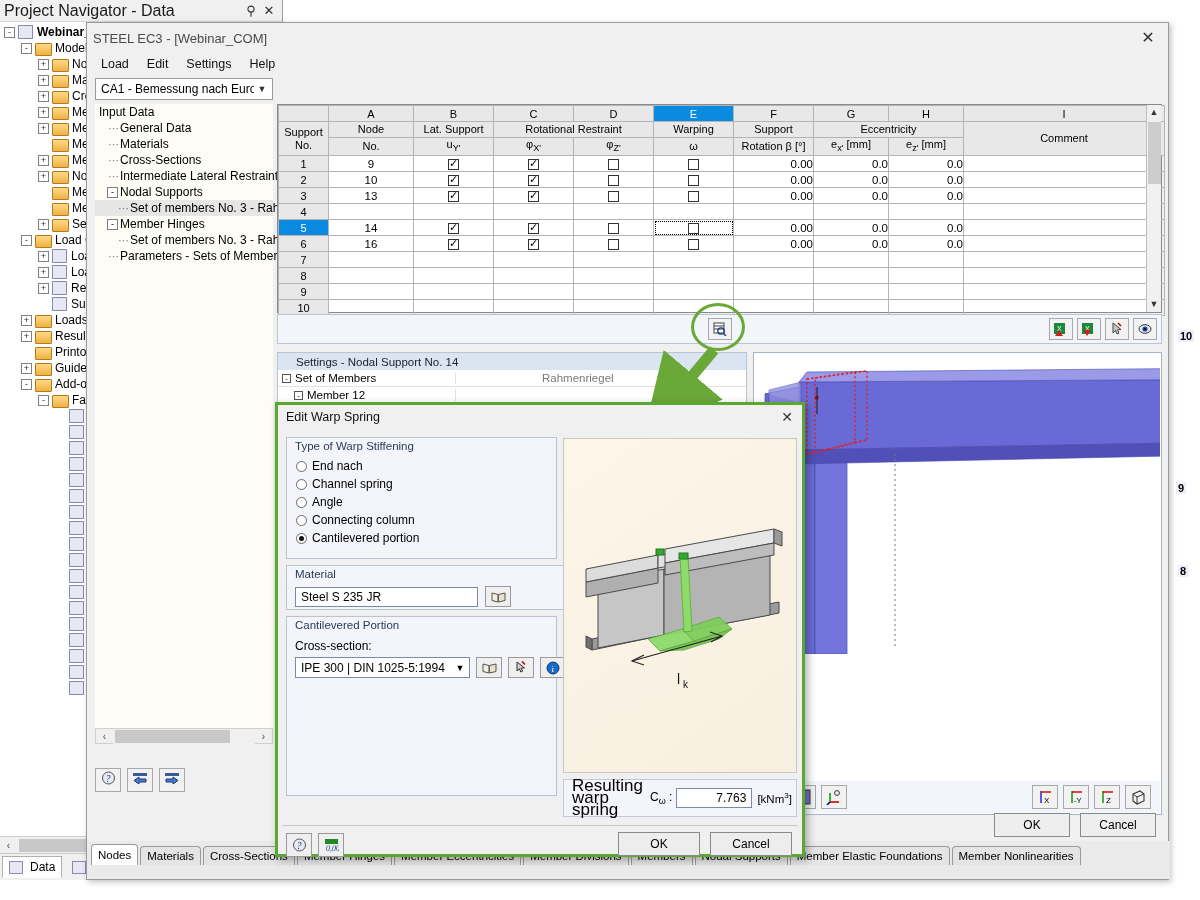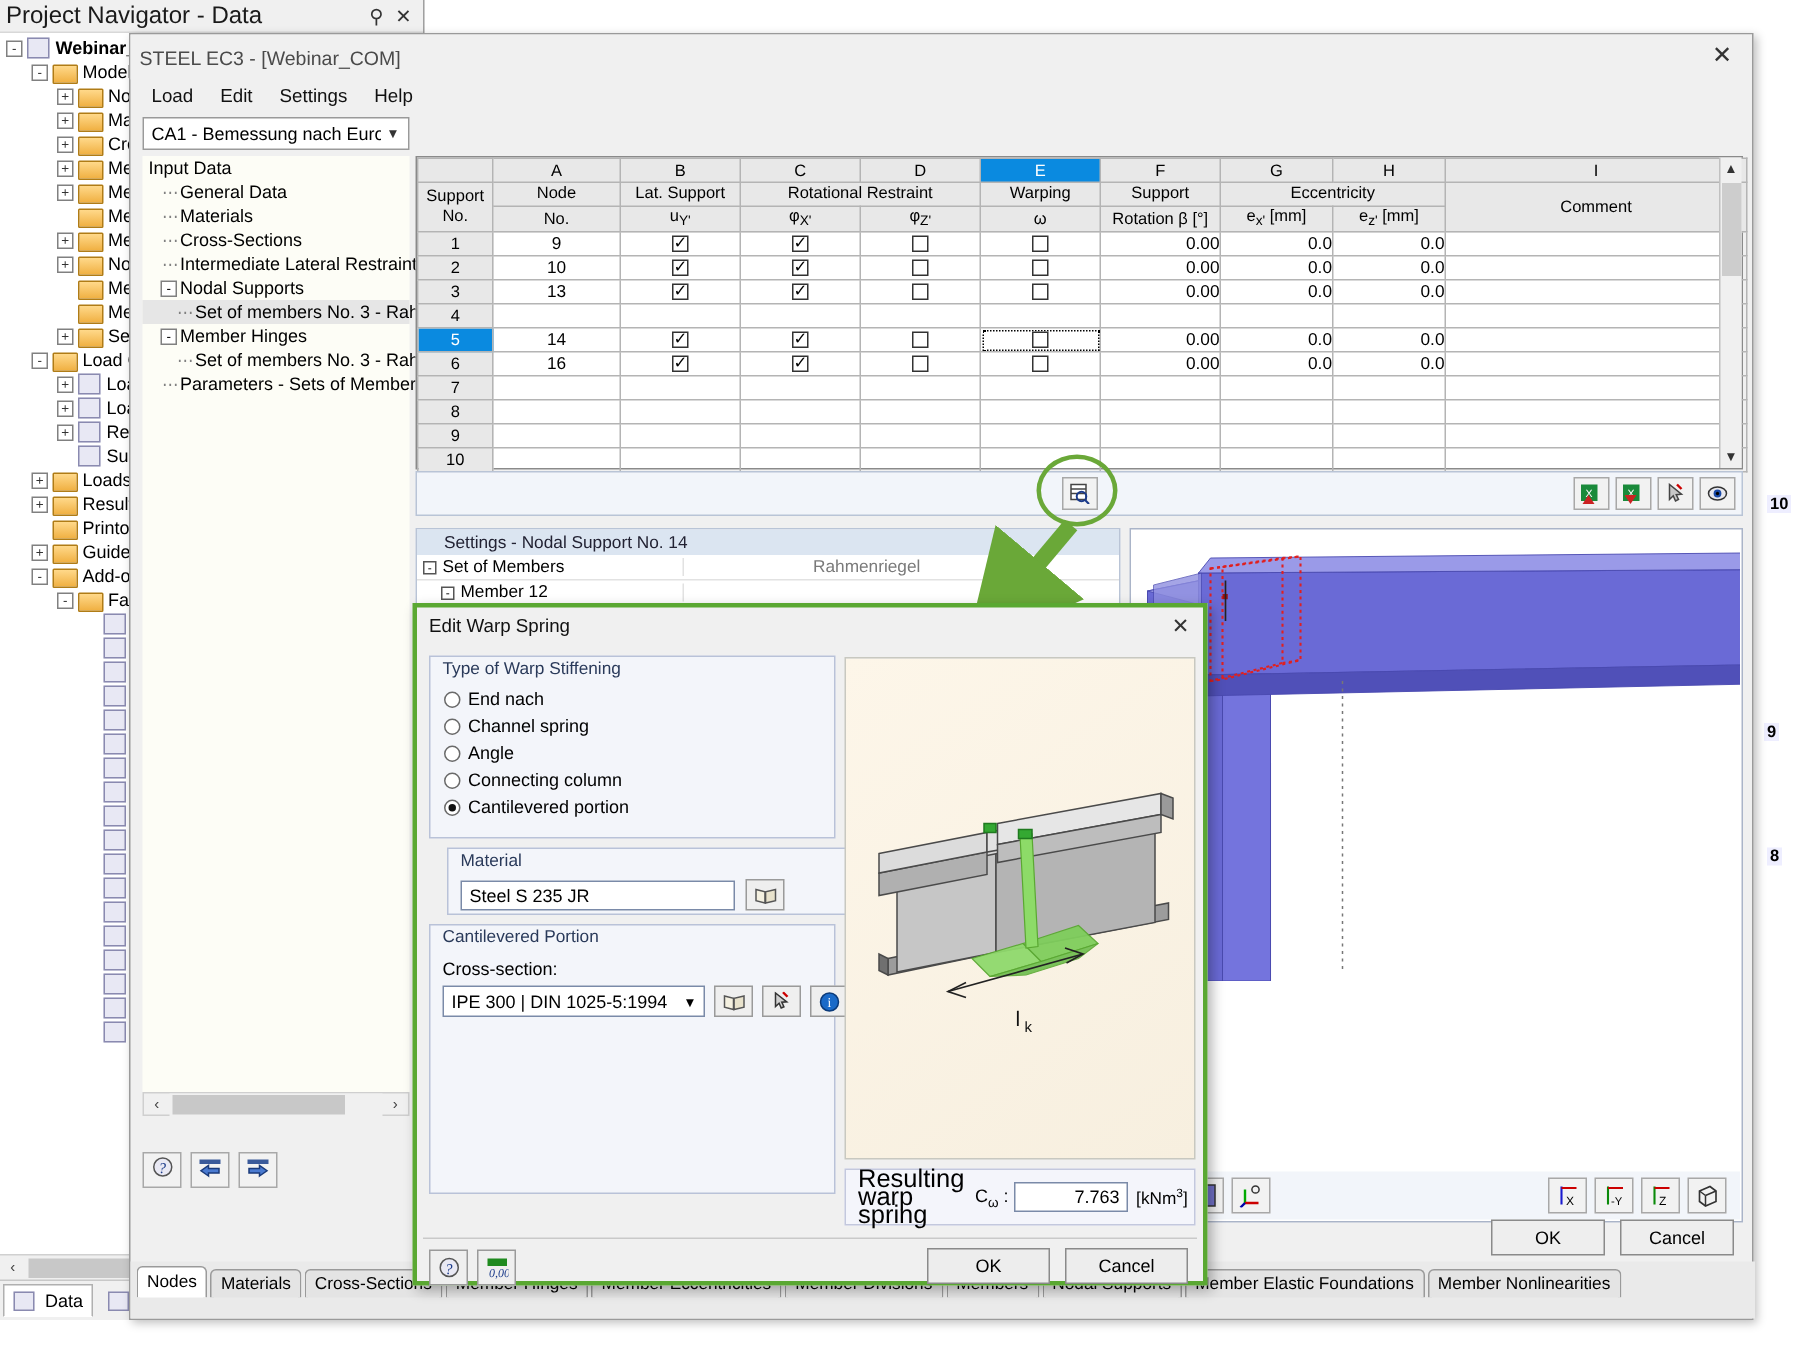--- a/index.html
+++ b/index.html
@@ -995,21 +995,21 @@
             <span class="radio"></span>
             <span>Connecting column</span>
           </div>
           <div class="radio-row">
             <span class="radio on"></span>
             <span>Cantilevered portion</span>
           </div>
         </div>
     </div>
 
-    <div class="gbox" style="left:8px; top:160px; width:316px; height:45px;margin-left:12px;">
+    <div class="gbox" style="left:8px; top:160px; width:316px; height:45px;">
       <div class="gbox-title" style="left:6px; top:2px; background:transparent;">Material</div>
       <div style="position:absolute; left:8px; top:20px; display:flex; align-items:center; gap:7px;">
         <div class="txtfield" style="width:183px;">Steel S 235 JR</div>
         <div class="minibtn">
           <svg width="15" height="12" viewBox="0 0 15 12">
               <path d="M1 2 L7 3.5 L7 11 L1 9.5 Z" fill="#f4f0e0" stroke="#555"></path>
               <path d="M14 2 L7.4 3.5 L7.4 11 L14 9.5 Z" fill="#e8e2cc" stroke="#555"></path>
             </svg>
         </div>
       </div>

